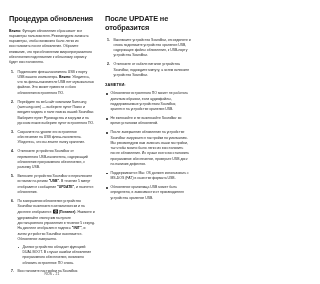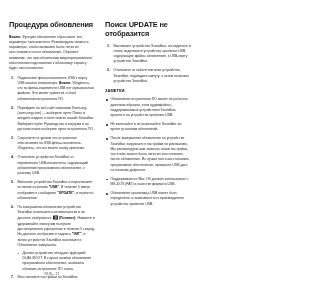--- a/index.html
+++ b/index.html
@@ -13,21 +13,21 @@
     overflow: hidden;
     font-family: "Liberation Sans", sans-serif;
     color: #221f1f;
     -webkit-font-smoothing: antialiased;
   }
   .page {
     position: relative;
     width: 200px;
     height: 284px;
     box-sizing: border-box;
-    padding: 20px 9px 8px 9px;
+    padding: 14px 9px 8px 9px;
     background: #ffffff;
   }
   .columns {
     display: flex;
     gap: 10px;
     align-items: flex-start;
   }
   .col {
     width: 86px;
     flex: 0 0 86px;
@@ -201,21 +201,21 @@
         </li>
 
         <li>
           <span class="num">7.</span>
           <span>Восстановите настройки на Soundbar.</span>
         </li>
       </ol>
     </div>
 
     <div class="col">
-      <h1 class="section-title"><span class="lt">Поиск </span><span>UPDATE</span><span> не отобразится</span></h1>
+      <h1 class="section-title"><span class="lt">После </span><span>UPDATE</span><span> не отобразится</span></h1>
 
       <ol class="num-list">
         <li>
           <span class="num">1.</span>
           <span>Выключите устройство Soundbar, отсоедините и снова подключите устройство хранения USB, содержащее файлы обновления, к USB-порту устройства Soundbar.</span>
         </li>
         <li>
           <span class="num">2.</span>
           <span>Отключите от кабеля питания устройства Soundbar, подождите минуту, а затем включите устройство Soundbar.</span>
         </li>

